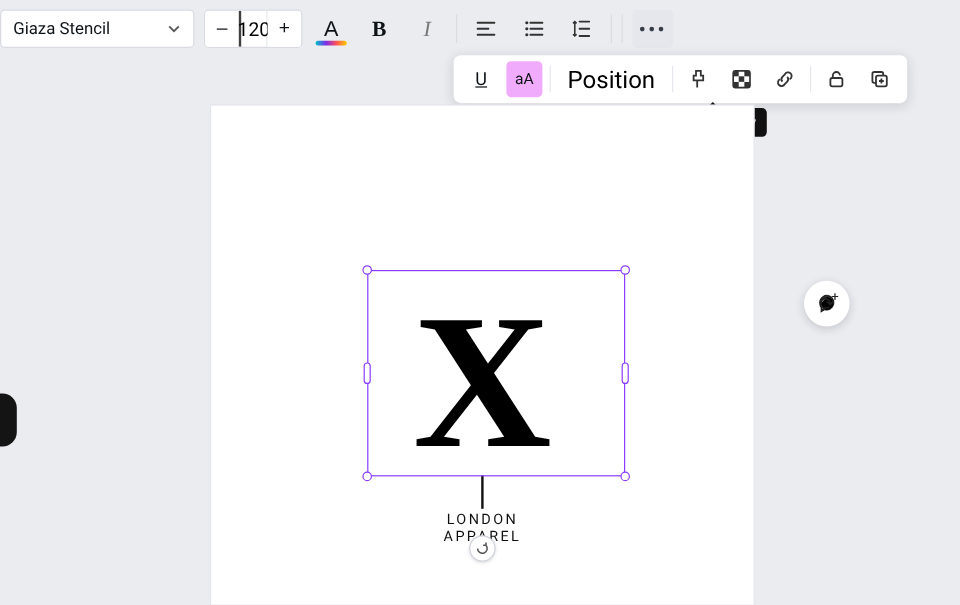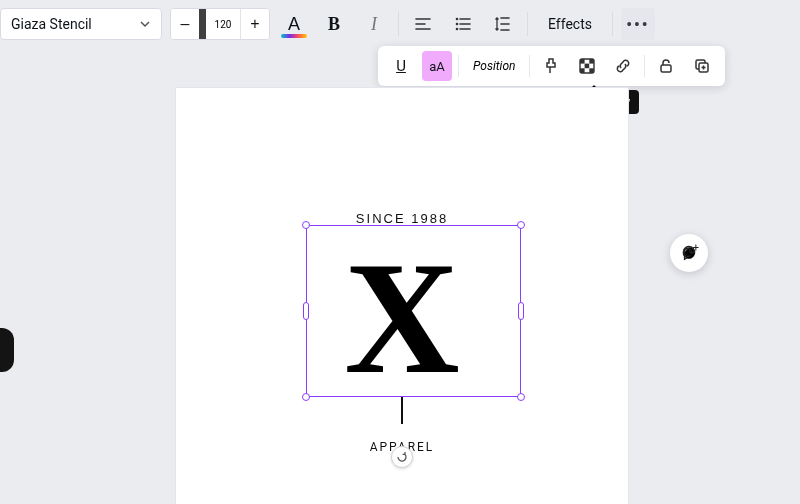--- a/index.html
+++ b/index.html
@@ -43,23 +43,23 @@
     height: 32px;
     overflow: hidden;
   }
   .size-group button {
     width: 28px; height: 30px;
     background: #fff; border: none;
     font-size: 16px; color: #0e1318;
     cursor: pointer;
   }
   .size-group .val {
-    width: 42px;
-    display:flex; align-items:center; justify-content:center;
-    font-size: 10px; border-left:7px solid #404040; border-right:1px solid #e2e4ea;
+    width: 24px;
+    display:flex; align-items:center; justify-content:center;
+    font-size: 16px; border-left:2px solid #404040; border-right:1px solid #e2e4ea;
   }
   .ico-btn {
     width: 32px; height: 32px;
     display:flex; align-items:center; justify-content:center;
     border-radius: 4px;
     cursor:pointer;
     font-size: 18px;
     color:#0e1318;
     font-family: Georgia, serif;
   }
@@ -107,21 +107,21 @@
   }
   .popover .pico {
     width:30px; height:30px;
     display:flex; align-items:center; justify-content:center;
     border-radius:4px;
     cursor:pointer;
     font-size:15px; color:#0e1318;
   }
   .popover .pico.active { background:#f0abfc; }
   .popover .sep2 { width:1px; height:22px; background:#e5e7ee; }
-  .popover .pos-btn { font-size:12px; padding:0 8px; cursor:pointer;font-style:italic; }
+  .popover .pos-btn { font-size:20px; padding:0 8px; cursor:pointer; }
   
   .tooltip {
     position:absolute;
     top:90px; left:549px;
     background:#111; color:#fff;
     font-size:12px;
     padding:5px 9px;
     border-radius:4px;
   }
   .tooltip::before {
@@ -275,21 +275,20 @@
   </div>
   <div class="ico-btn gray">
     <svg width="18" height="18" viewBox="0 0 18 18">
         <path d="M7 3h8M7 9h8M7 15h8" stroke="#333" stroke-width="1.6" stroke-linecap="round"></path>
         <path d="M3 3v12M1.5 4.5L3 3l1.5 1.5M1.5 13.5L3 15l1.5-1.5" stroke="#333" stroke-width="1.3" fill="none"></path>
       </svg>
   </div>
 
   <div class="sep"></div>
 
-  <div class="txt-btn">Effects</div>
 
   <div class="sep"></div>
 
 
   <div class="more-btn">•••</div>
 </div>
 
 <div class="popover">
   <div class="pico" style="text-decoration:underline;">U</div>
   <div class="pico active" style="font-size:13px;">aA</div>
@@ -329,23 +328,23 @@
         <rect x="3" y="3" width="9" height="9" rx="1.5" stroke="#333" stroke-width="1.5" fill="none"></rect>
         <rect x="6" y="6" width="9" height="9" rx="1.5" stroke="#333" stroke-width="1.5" fill="#fff"></rect>
         <path d="M10.5 8.5v4M8.5 10.5h4" stroke="#333" stroke-width="1.5"></path>
       </svg>
   </div>
 </div>
 
 <div class="tooltip">Transparency</div>
 
 <div class="canvas">
-  <div class="since">SINCE 1988</div>
   <div class="bigx">X</div>
   <div class="stem"></div>
+  <div class="london">LONDON</div>
   <div class="apparel">APPAREL</div>
 
   <div class="selframe">
     <div class="h tl"></div>
     <div class="h tr"></div>
     <div class="h bl"></div>
     <div class="h br"></div>
     <div class="side l"></div>
     <div class="side r"></div>
   </div>

